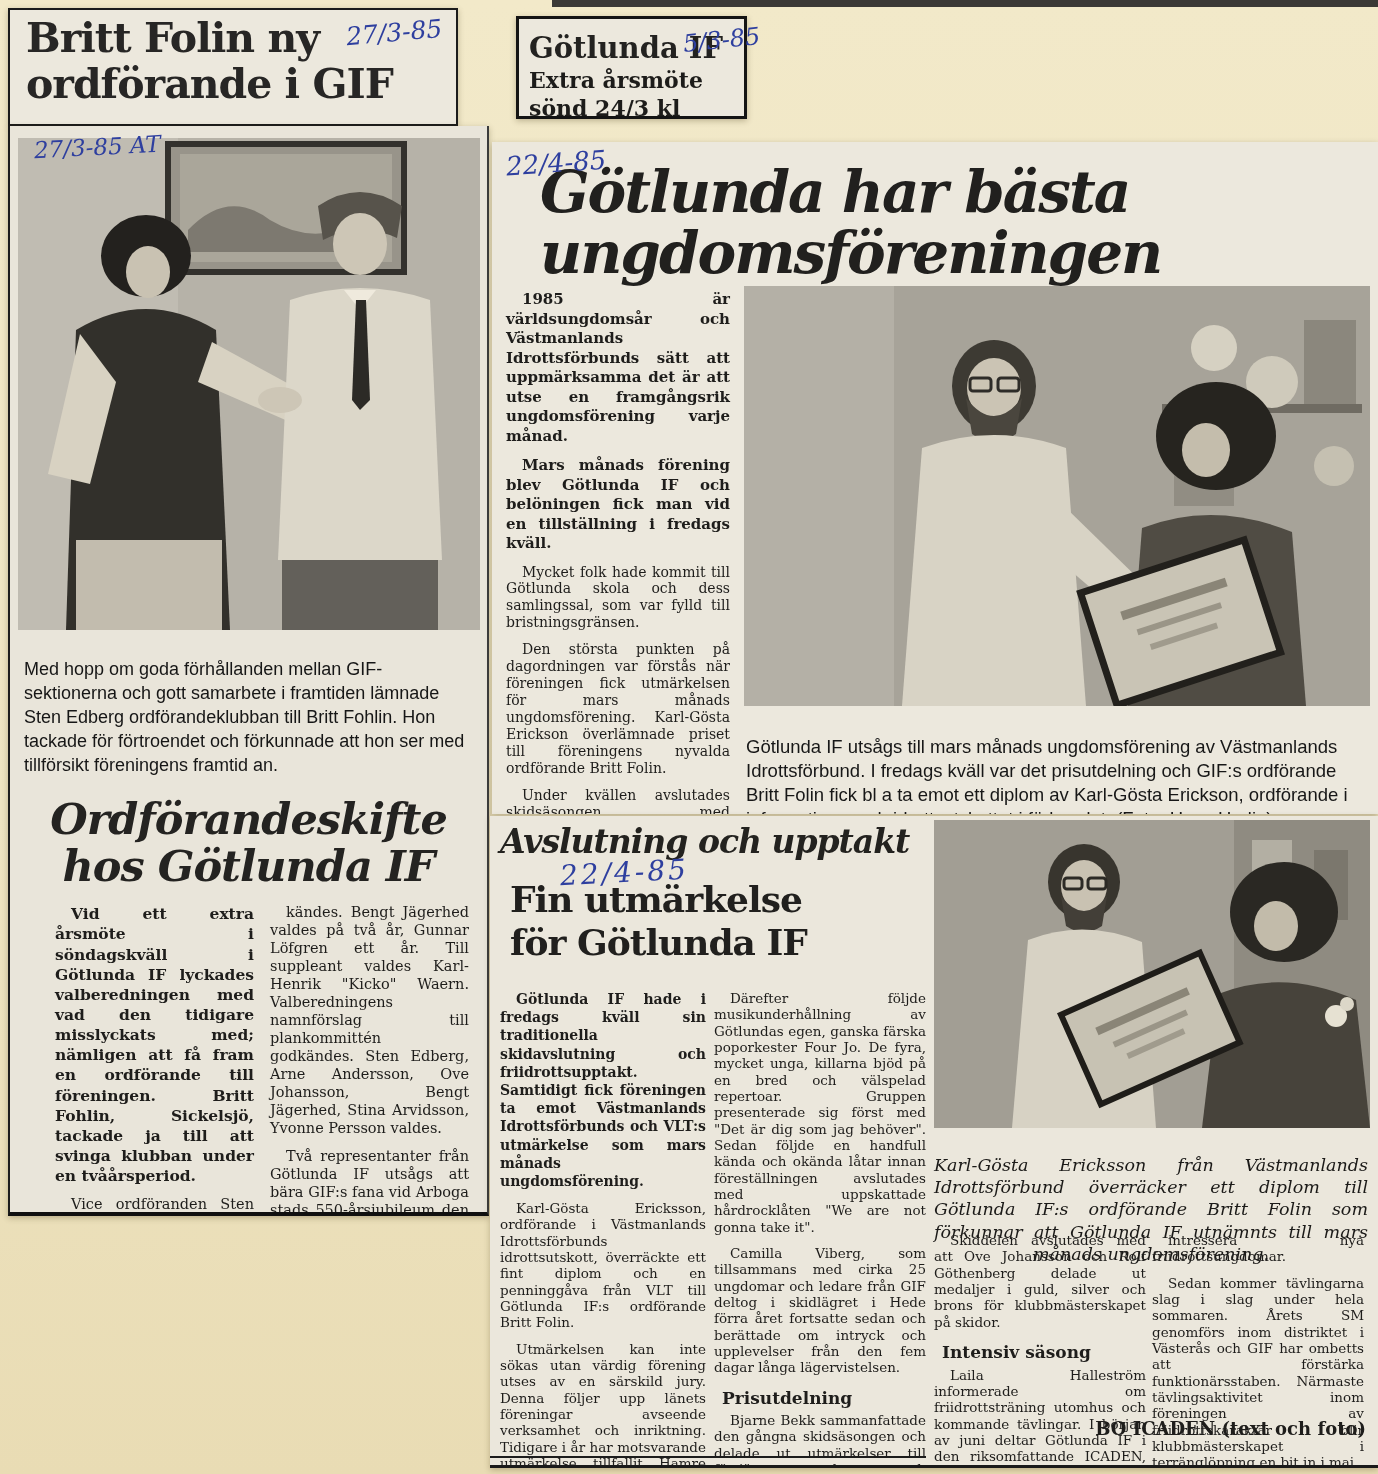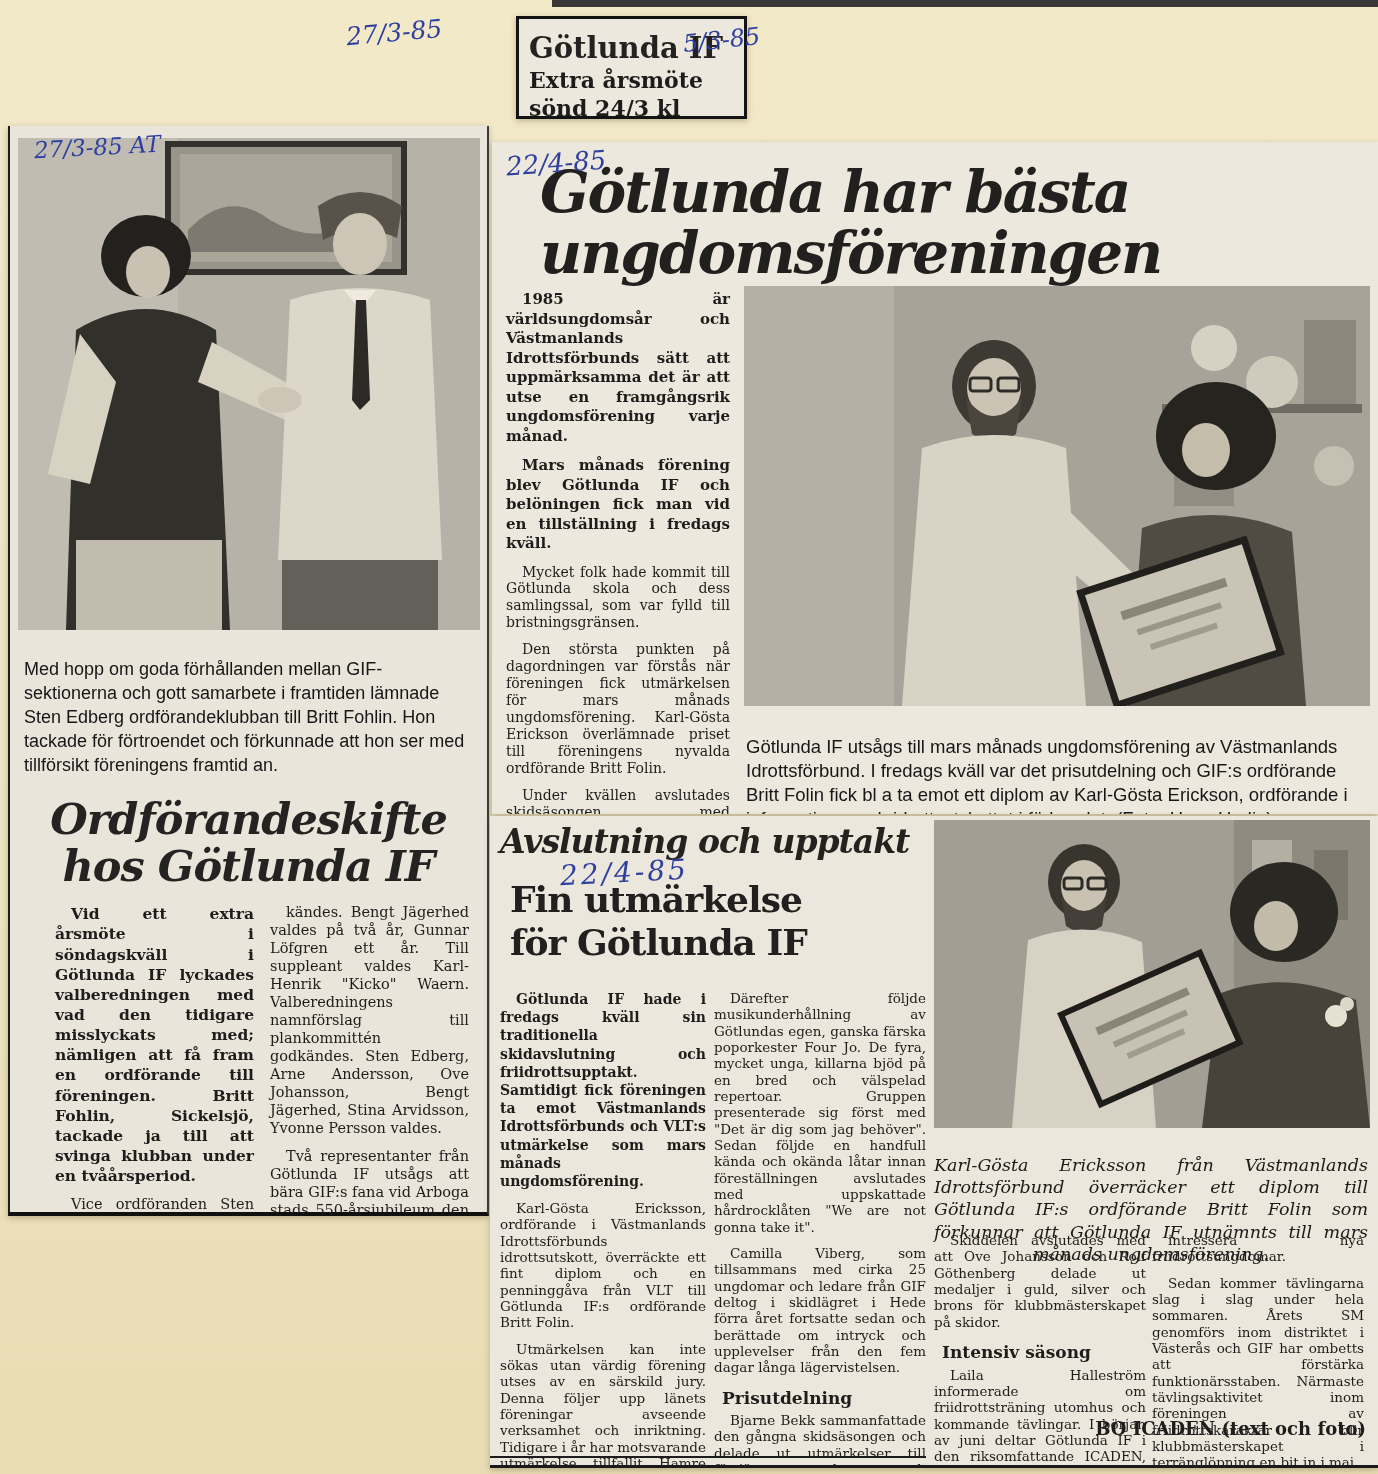--- a/index.html
+++ b/index.html
@@ -56,20 +56,26 @@
         font-size:17.5px;line-height:1.28;color:#1b1a18;text-align:justify;-moz-text-align-last:center;text-align-last:center;}
   #clip-bot .byline2{position:absolute;right:12px;bottom:8px;font-weight:bold;font-size:18px;}
   .rule-mid{position:absolute;left:0;top:640px;width:436px;border-top:2px solid #1c1c1c;}
 </style>
 </head>
 <body>
 
 <div class="page">
   <div class="frag-top"></div>
 
+  <div class="clip" id="clip-britt">
+    <div class="hl">
+      <div>Britt Folin ny</div>
+      <div>ordförande i GIF</div>
+    </div>
+  </div>
   <div class="hand" style="left:346px;top:18px;font-size:25px;transform:rotate(-5deg);">27/3-85</div>
 
   <div class="clip" id="clip-notice">
     <p class="title">Götlunda IF</p>
     <p class="body"><b>Extra årsmöte</b> <span>sönd 24/3 kl 19.00 i Götlunda skola, enl dagordningen.</span></p>
   </div>
   <div class="hand" style="left:683px;top:26px;font-size:24px;transform:rotate(-6deg);">5/3-85</div>
 
   <div class="clip" id="clip-left">
     <svg class="photo" width="462" height="492" viewBox="0 0 462 492">

